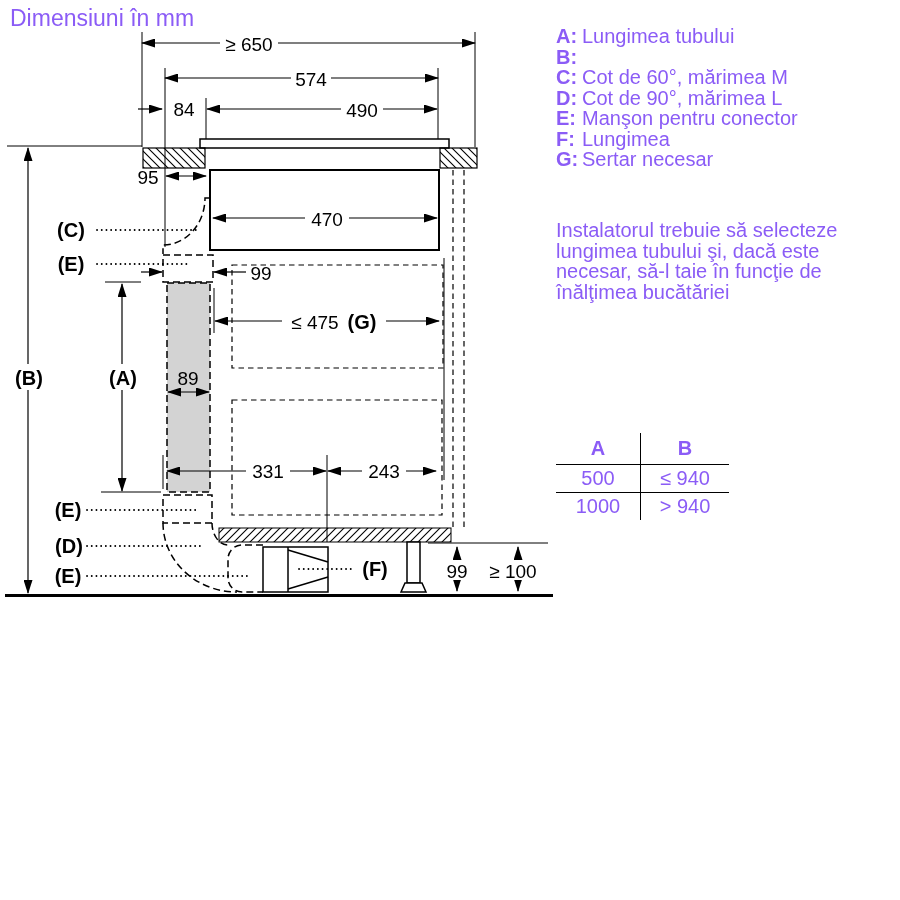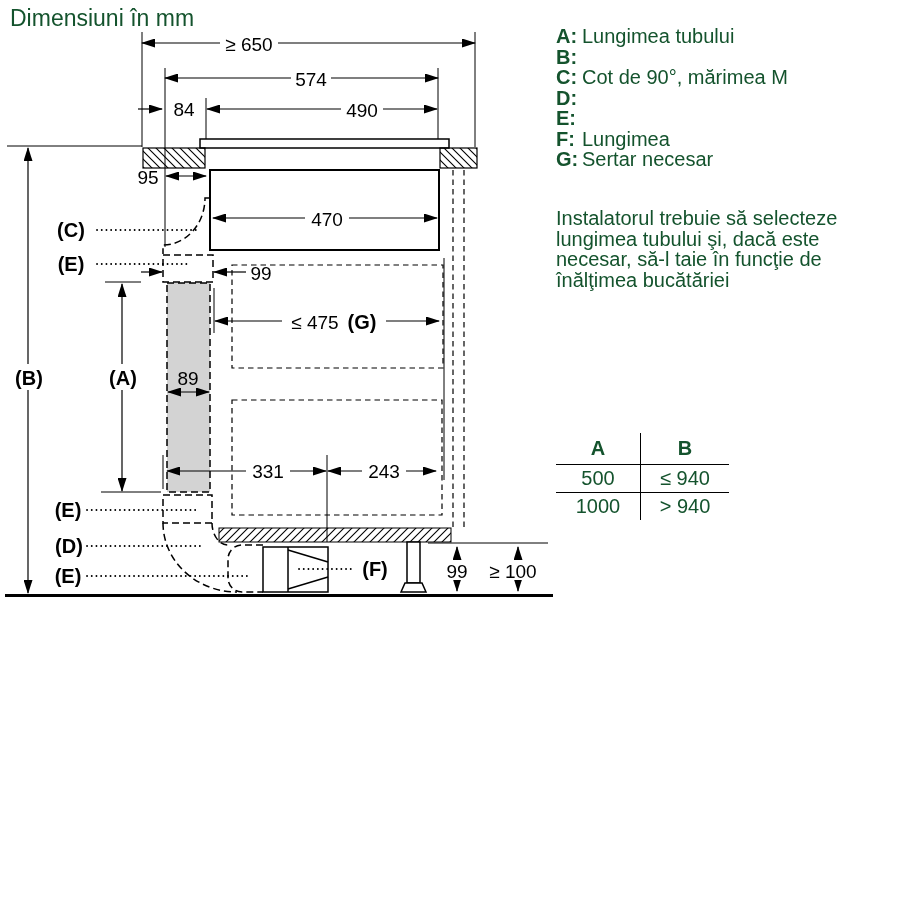--- a/index.html
+++ b/index.html
@@ -1,22 +1,22 @@
 <!DOCTYPE html>
 <html><head>
 <meta charset="utf-8">
 <style>
   html,body{margin:0;padding:0;background:#fff;}
   .page{position:relative;width:900px;height:900px;background:#ffffff;overflow:hidden;
-        font-family:"Liberation Sans", sans-serif;color:#14532d;}
+        font-family:"Liberation Sans", sans-serif;color:#8b5cf6;}
   .title{position:absolute;left:10px;top:5px;font-size:23px;}
   .legend{position:absolute;left:556px;top:26px;font-size:20px;line-height:20.5px;}
   .legend-row{display:flex;}
   .legend-key{font-weight:bold;min-width:26px;}
-  .note{position:absolute;left:556px;top:208px;width:318px;font-size:20px;line-height:20.5px;}
+  .note{position:absolute;left:556px;top:220px;width:318px;font-size:20px;line-height:20.5px;}
   .spec{position:absolute;left:556px;top:433px;border-collapse:collapse;font-size:20px;}
   .spec th,.spec td{text-align:center;padding:0;font-weight:normal;}
   .spec th{font-weight:bold;height:31px;vertical-align:middle;border-bottom:1.5px solid #000;}
   .spec td{height:27px;vertical-align:middle;text-align:center;}
   .spec .colA{width:84px;border-right:1.5px solid #000;}
   .spec .colB{width:88px;}
   .spec tbody tr:first-child td{border-bottom:1.5px solid #000;}
   svg text{font-family:"Liberation Sans", sans-serif;fill:#000;}
   .dimtxt{font-size:19px;}
   .lbltxt{font-size:20px;font-weight:bold;}
@@ -165,27 +165,29 @@
   <div class="legend">
     <div class="legend-row">
       <span class="legend-key">A:</span>
       <span>Lungimea tubului</span>
     </div>
     <div class="legend-row">
       <span class="legend-key">B:</span>
     </div>
     <div class="legend-row">
       <span class="legend-key">C:</span>
-      <span>Cot de 90°, mărimea M</span>
+      <span>Cot de 60°, mărimea M</span>
     </div>
     <div class="legend-row">
       <span class="legend-key">D:</span>
+      <span>Cot de 90°, mărimea L</span>
     </div>
     <div class="legend-row">
       <span class="legend-key">E:</span>
+      <span>Manşon pentru conector</span>
     </div>
     <div class="legend-row">
       <span class="legend-key">F:</span>
       <span>Lungimea</span>
     </div>
     <div class="legend-row">
       <span class="legend-key">G:</span>
       <span>Sertar necesar</span>
     </div>
   </div>

